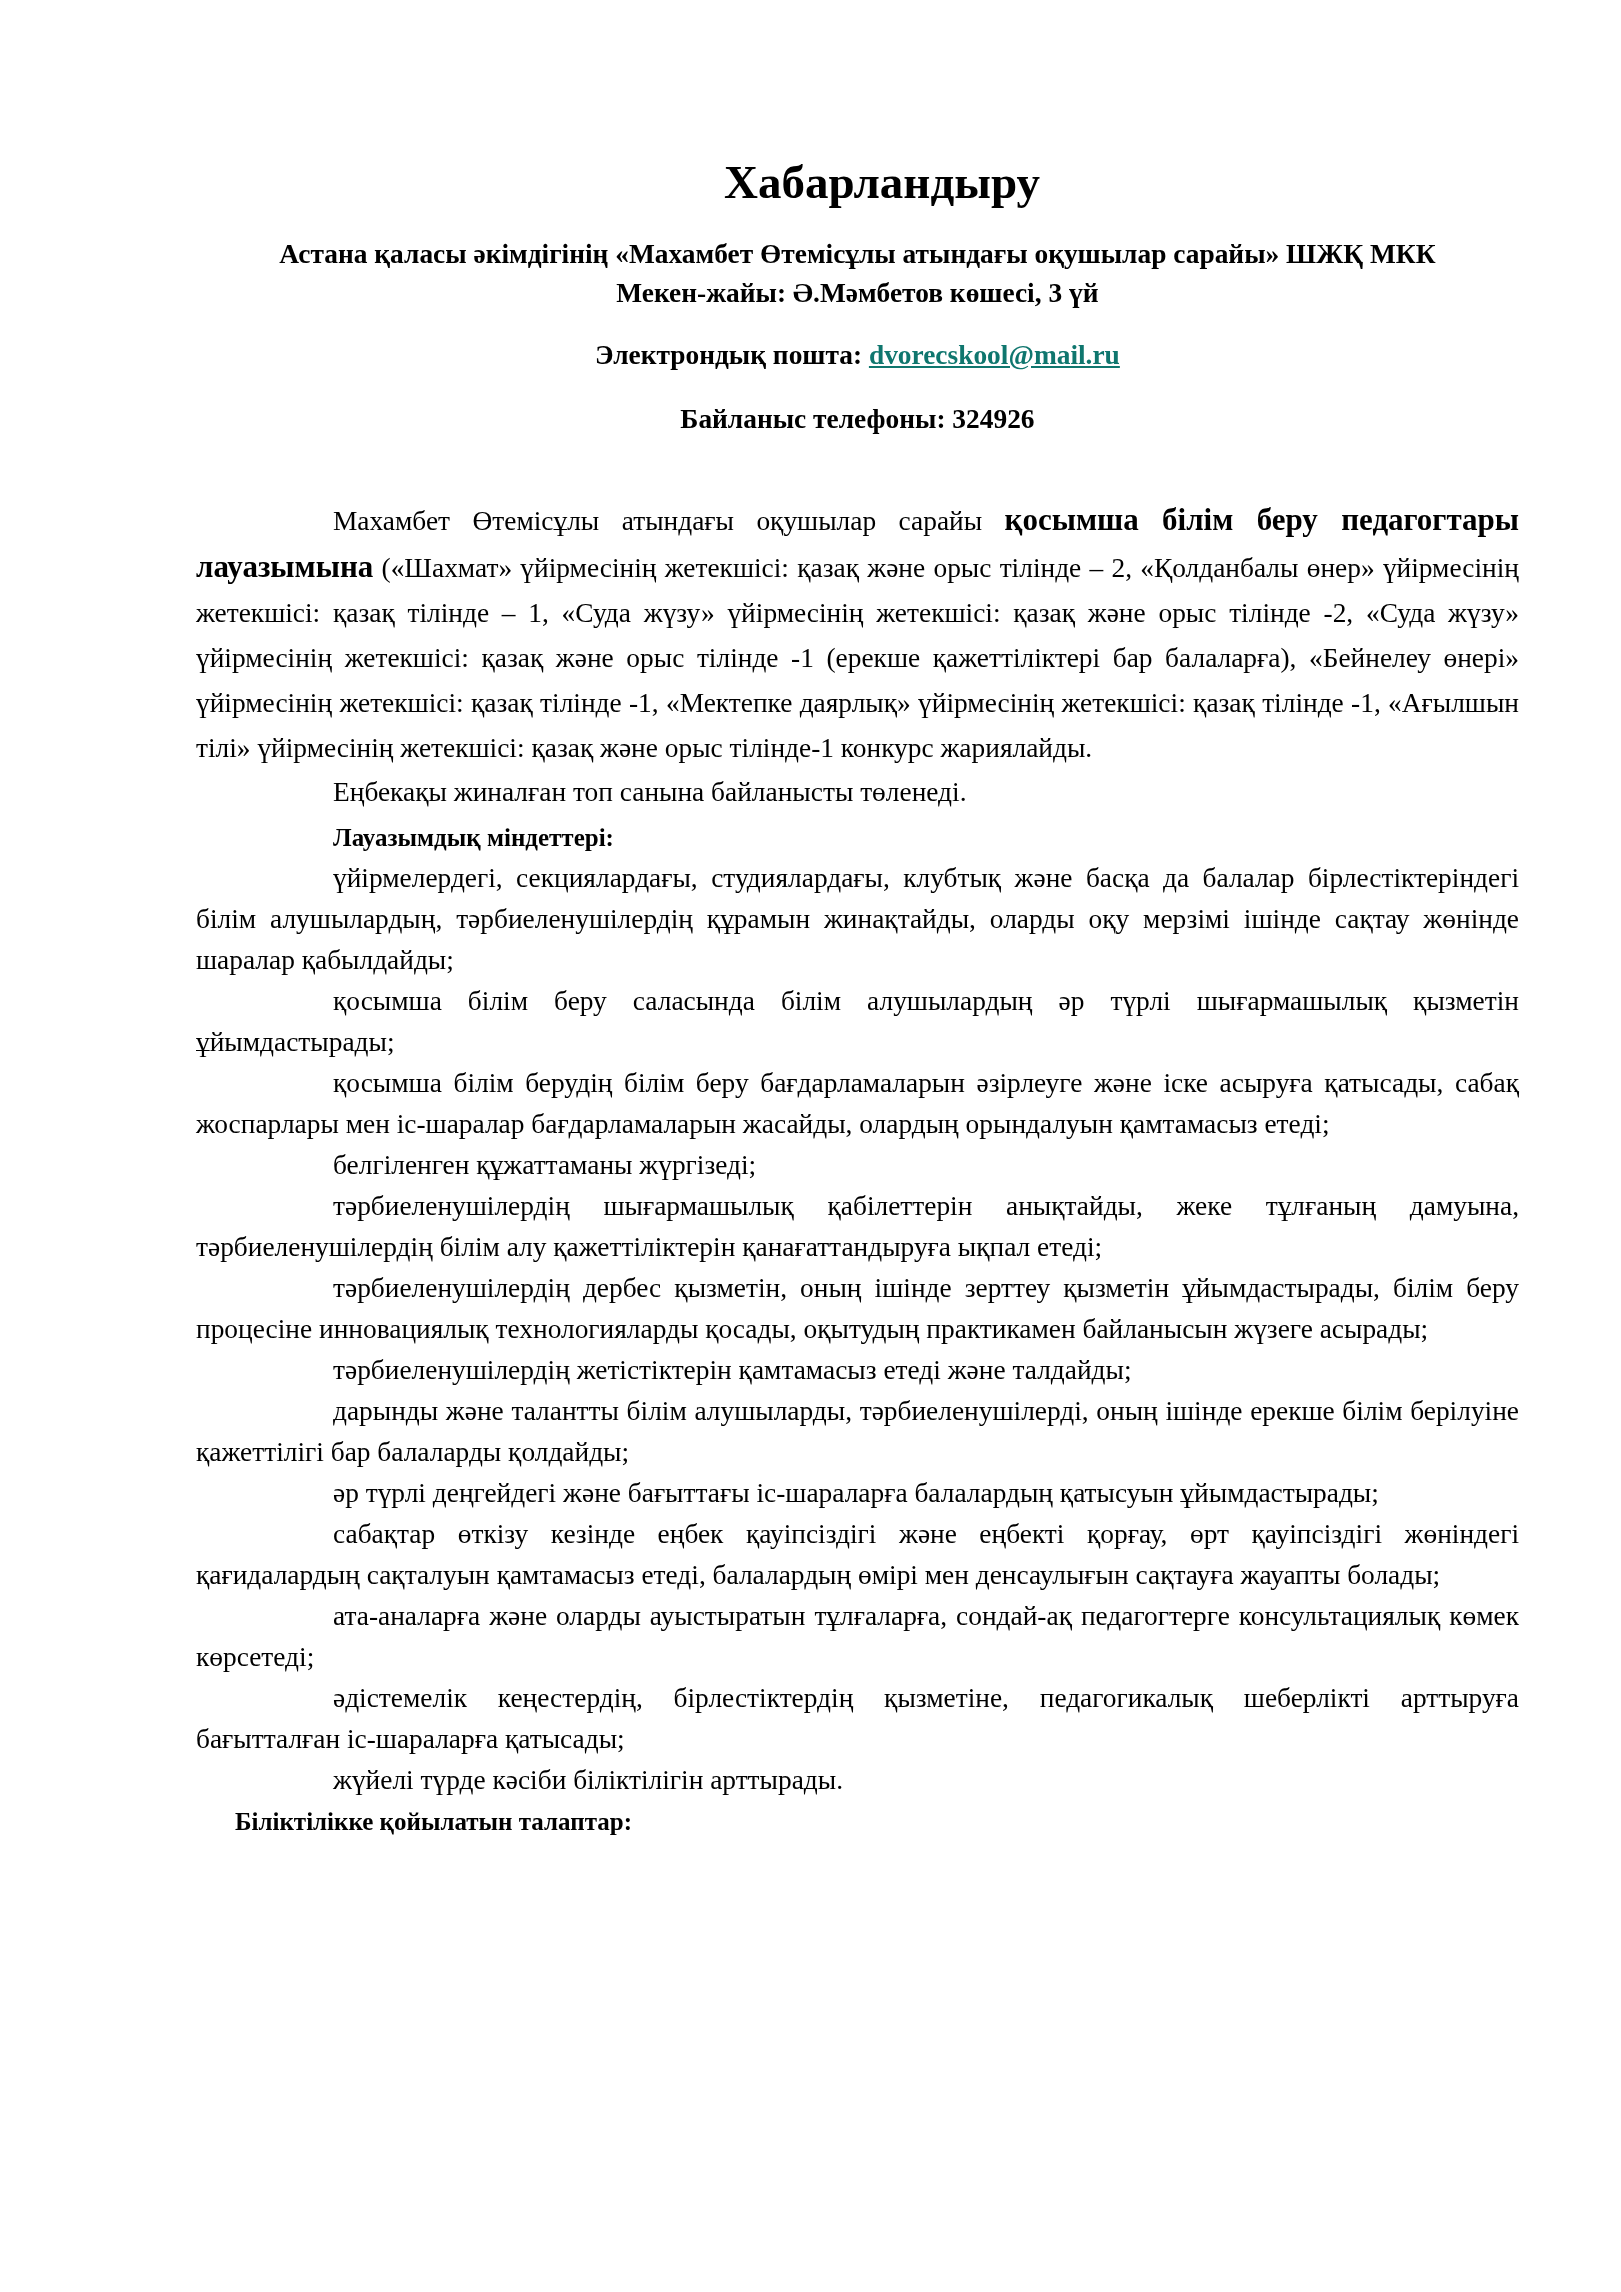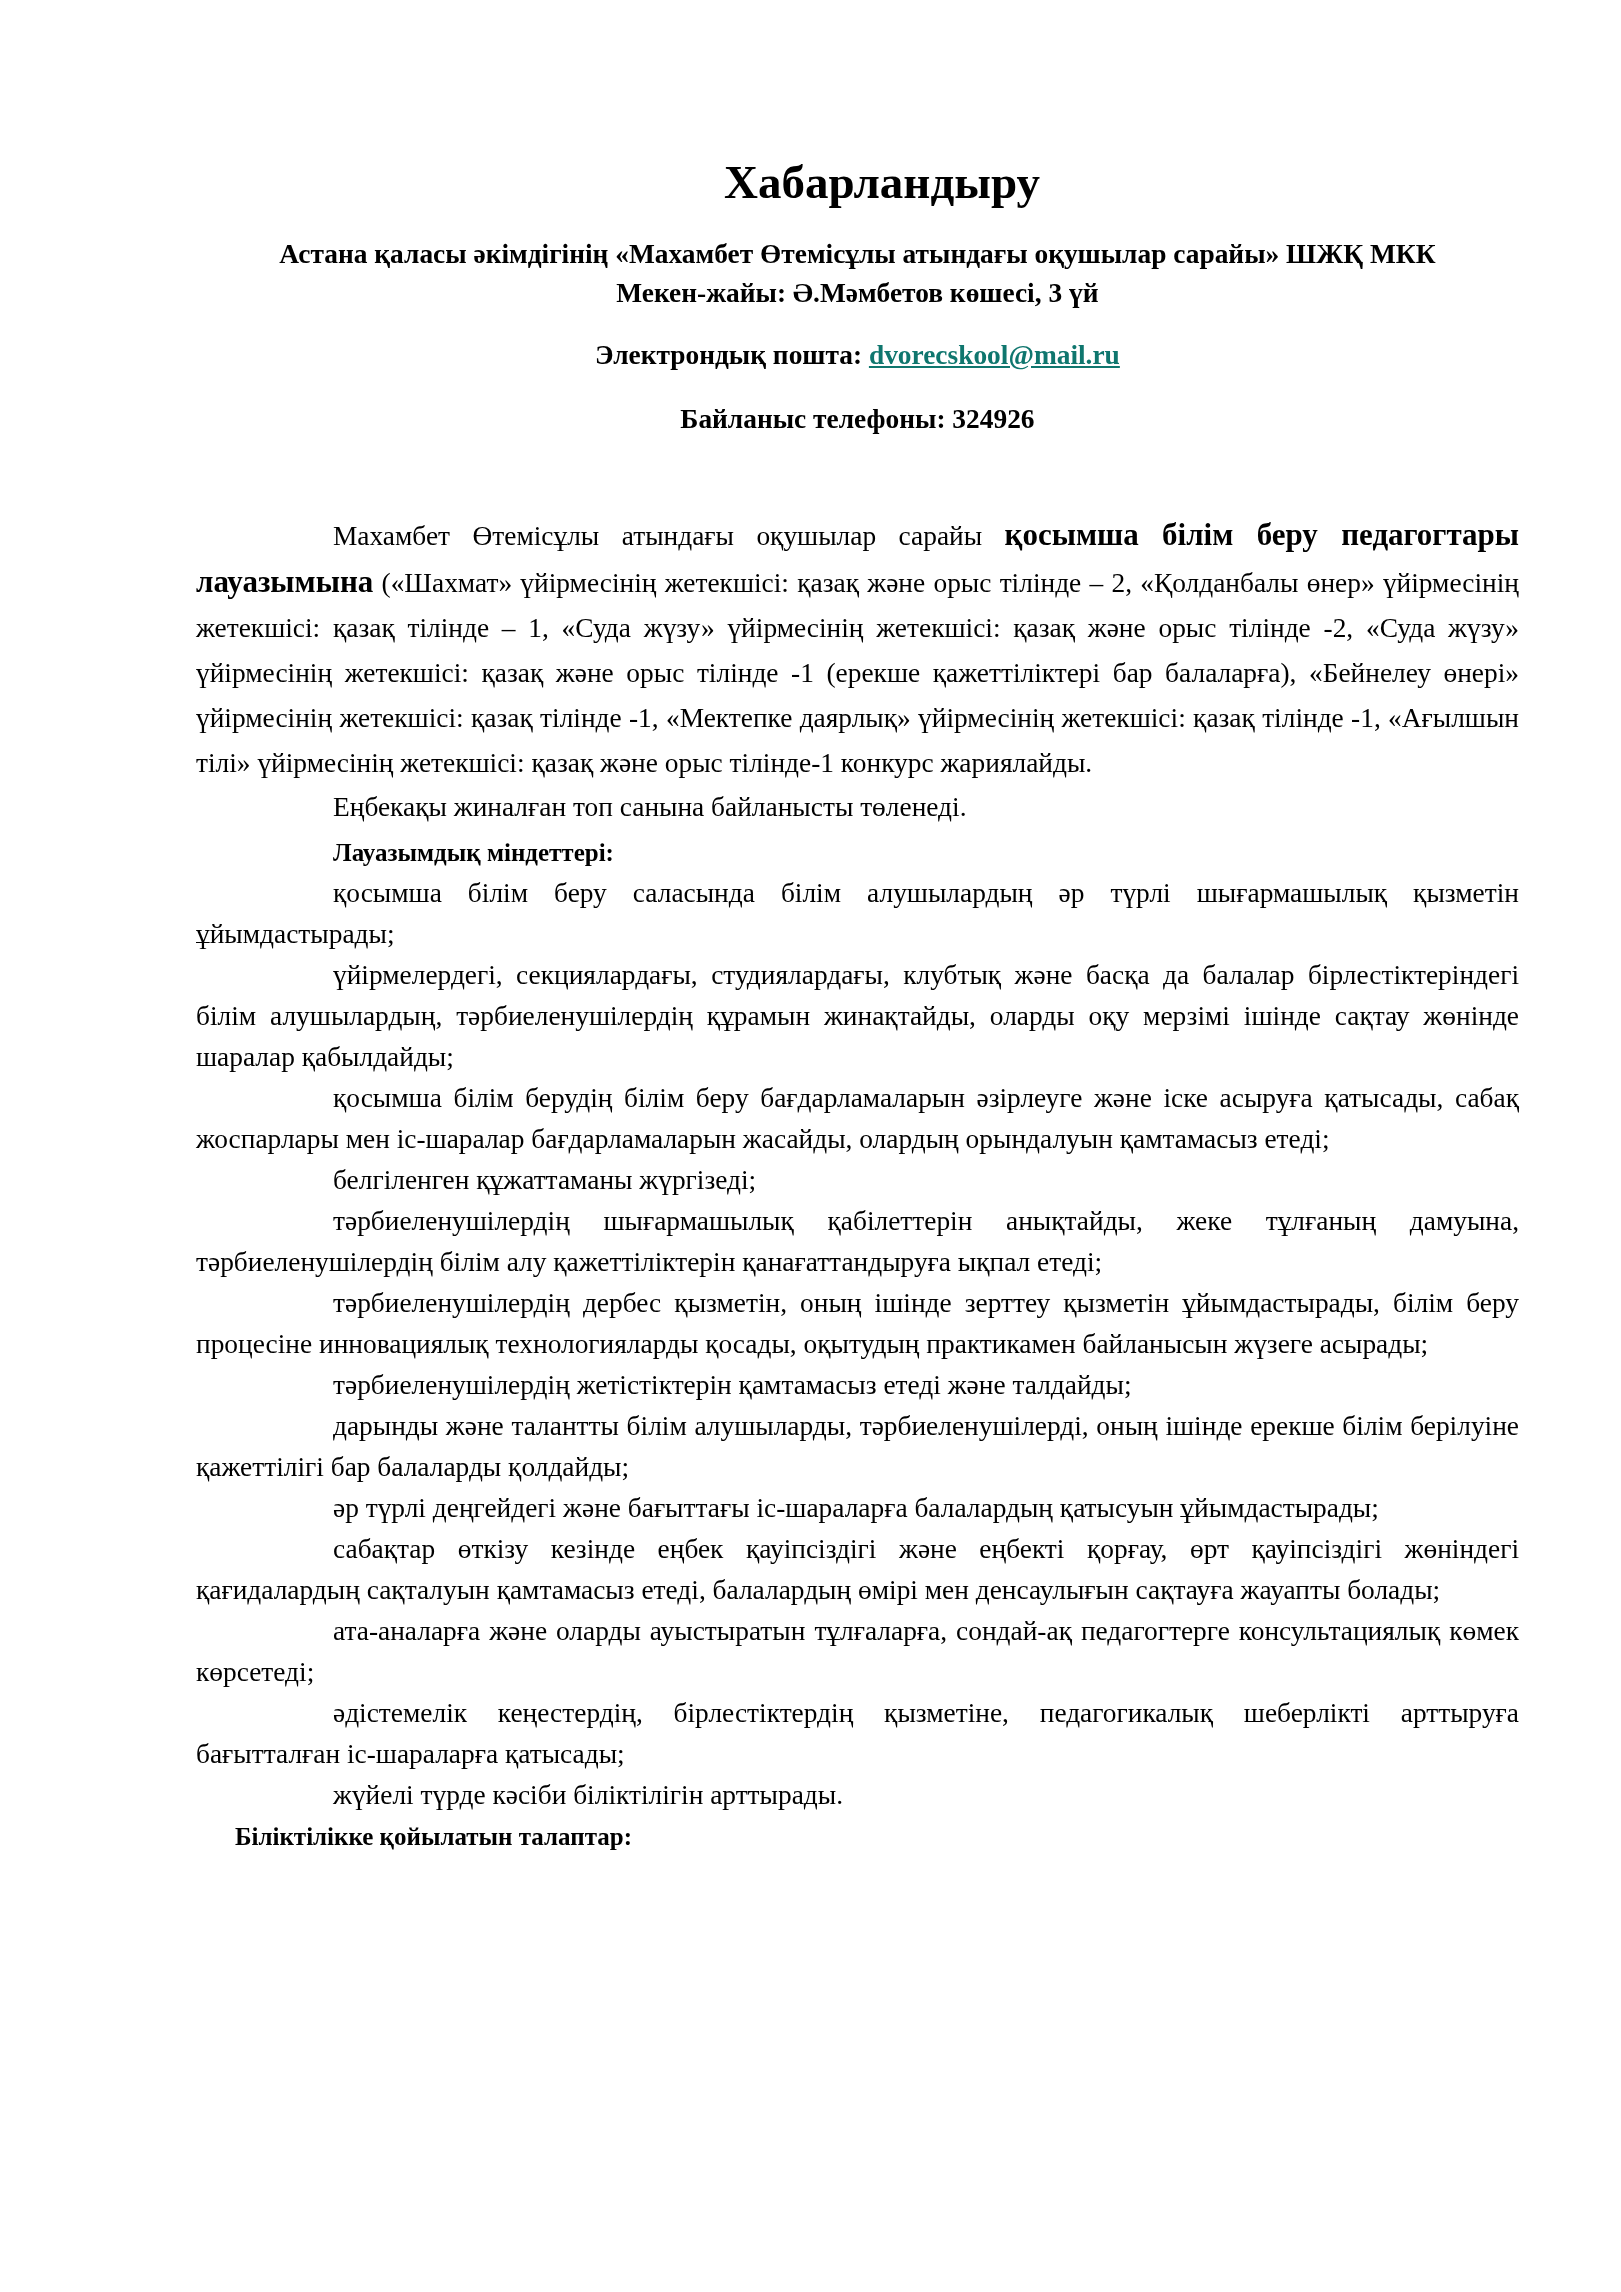--- a/index.html
+++ b/index.html
@@ -46,21 +46,21 @@
     .org-line.l2 { top: 276px; }
     .org-line.l3 { top: 338px; }
     .org-line.l4 { top: 402px; }
     .email-link {
       color: #0f766e;
       text-decoration: underline;
     }
     .body-text {
       position: absolute;
       left: 0;
-      top: 512px;
+      top: 497px;
       width: 1323px;
       font-size: 27.4px;
       line-height: 41px;
       text-align: justify;
     }
     .body-text p {
       margin: 0;
       text-indent: 137px;
     }
     .body-text p.intro {
@@ -100,22 +100,22 @@
   <div class="org-line l3"><span>Электрондық пошта: </span><a class="email-link">dvorecskool@mail.ru</a></div>
   <div class="org-line l4">Байланыс телефоны: 324926</div>
 
   <div class="body-text">
     <p class="intro"><span>Махамбет Өтемісұлы атындағы оқушылар сарайы </span><span class="bold-big">қосымша білім беру педагогтары лауазымына</span><span>  («Шахмат» үйірмесінің жетекшісі: қазақ және орыс тілінде – 2,   «Қолданбалы өнер» үйірмесінің жетекшісі: қазақ тілінде – 1,  «Суда жүзу» үйірмесінің жетекшісі: қазақ және орыс тілінде -2, «Суда жүзу» үйірмесінің жетекшісі: қазақ және орыс тілінде -1 (ерекше қажеттіліктері бар балаларға), «Бейнелеу өнері» үйірмесінің жетекшісі: қазақ тілінде -1,  «Мектепке даярлық» үйірмесінің жетекшісі: қазақ тілінде -1, «Ағылшын тілі» үйірмесінің жетекшісі: қазақ және орыс  тілінде-1 конкурс жариялайды.</span></p>
 
     <p class="salary">Еңбекақы  жиналған топ санына байланысты төленеді.</p>
 
     <h3>Лауазымдық міндеттері:</h3>
 
+    <p class="duty">үйірмелердегі, секциялардағы, студиялардағы, клубтық және басқа да балалар бірлестіктеріндегі білім алушылардың, тәрбиеленушілердің құрамын жинақтайды, оларды оқу мерзімі ішінде сақтау жөнінде шаралар қабылдайды;</p>
     <p class="duty">қосымша білім беру саласында білім алушылардың әр түрлі шығармашылық қызметін ұйымдастырады;</p>
-    <p class="duty">үйірмелердегі, секциялардағы, студиялардағы, клубтық және басқа да балалар бірлестіктеріндегі білім алушылардың, тәрбиеленушілердің құрамын жинақтайды, оларды оқу мерзімі ішінде сақтау жөнінде шаралар қабылдайды;</p>
     <p class="duty"> қосымша білім берудің білім беру бағдарламаларын әзірлеуге және іске асыруға қатысады, сабақ жоспарлары мен іс-шаралар бағдарламаларын жасайды, олардың орындалуын қамтамасыз етеді;</p>
     <p class="duty"> белгіленген құжаттаманы жүргізеді;</p>
     <p class="duty"> тәрбиеленушілердің шығармашылық қабілеттерін анықтайды, жеке тұлғаның дамуына, тәрбиеленушілердің білім алу қажеттіліктерін қанағаттандыруға ықпал етеді;</p>
     <p class="duty">тәрбиеленушілердің дербес қызметін, оның ішінде зерттеу қызметін ұйымдастырады, білім беру процесіне инновациялық технологияларды қосады, оқытудың практикамен байланысын жүзеге асырады;</p>
     <p class="duty">тәрбиеленушілердің жетістіктерін қамтамасыз етеді және талдайды;</p>
     <p class="duty">дарынды және талантты білім алушыларды, тәрбиеленушілерді, оның ішінде ерекше білім берілуіне қажеттілігі бар балаларды қолдайды;</p>
     <p class="duty">әр түрлі деңгейдегі және бағыттағы іс-шараларға балалардың қатысуын ұйымдастырады;</p>
     <p class="duty">сабақтар өткізу кезінде еңбек қауіпсіздігі және еңбекті қорғау, өрт қауіпсіздігі жөніндегі қағидалардың сақталуын қамтамасыз етеді, балалардың өмірі мен денсаулығын сақтауға жауапты болады;</p>
     <p class="duty">ата-аналарға және оларды ауыстыратын тұлғаларға, сондай-ақ педагогтерге консультациялық көмек көрсетеді;</p>
     <p class="duty">әдістемелік кеңестердің, бірлестіктердің қызметіне, педагогикалық шеберлікті арттыруға бағытталған іс-шараларға қатысады;</p>

